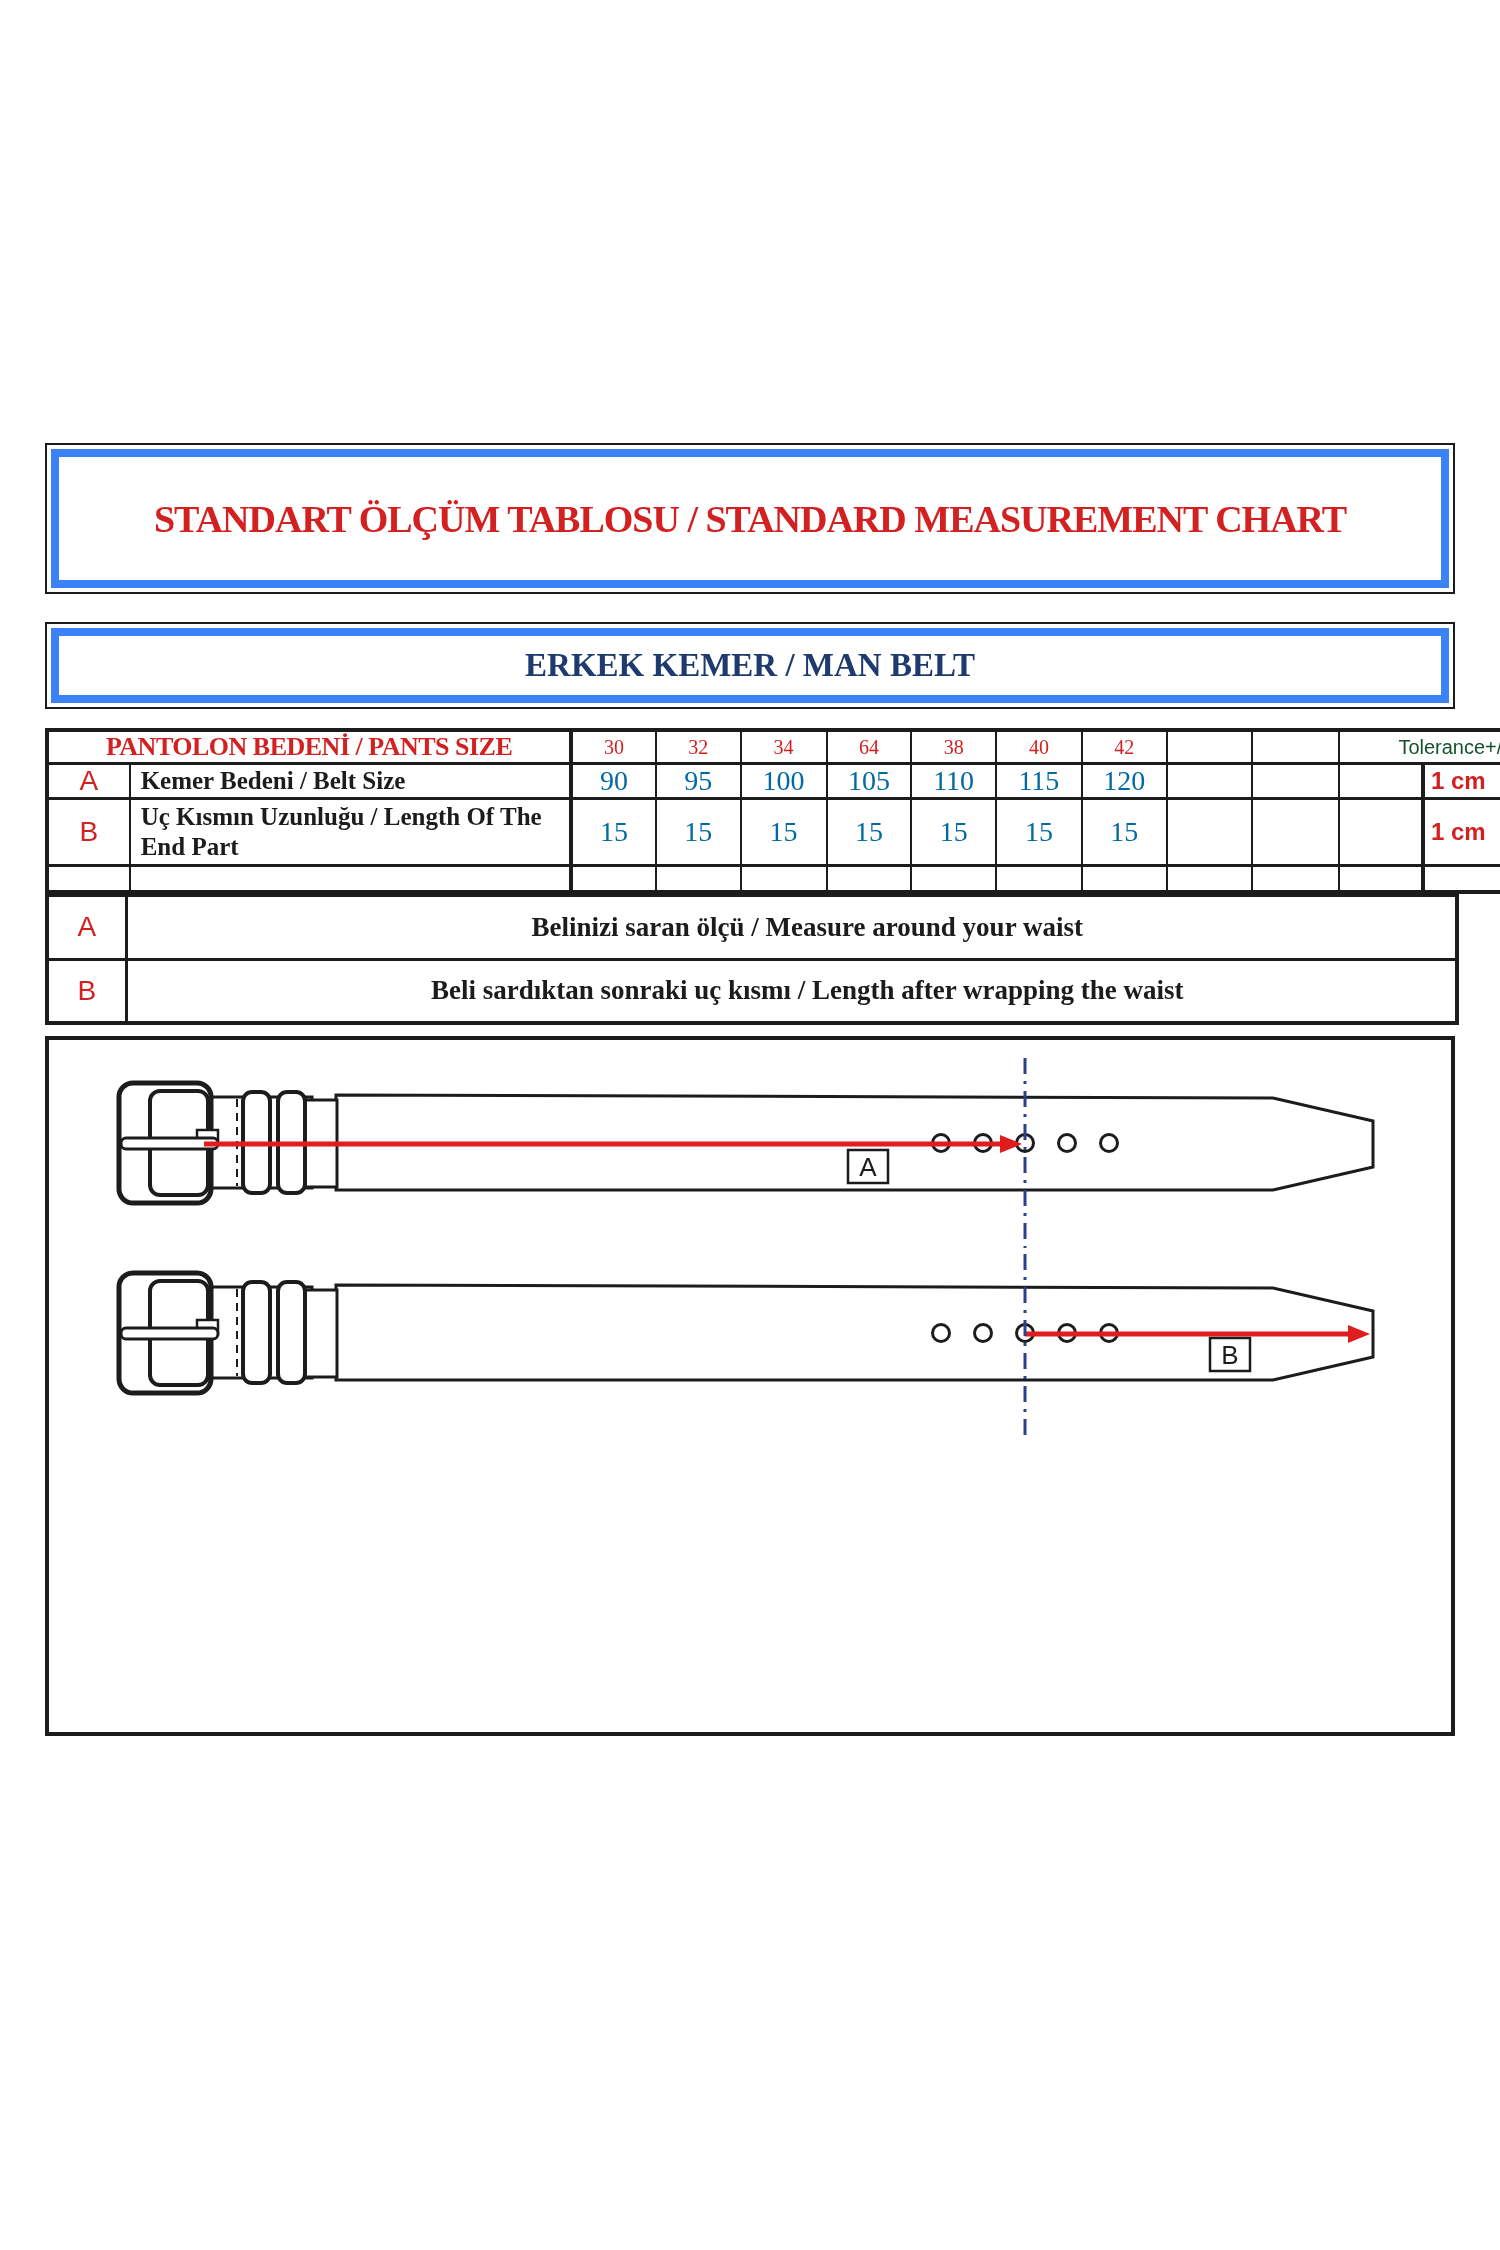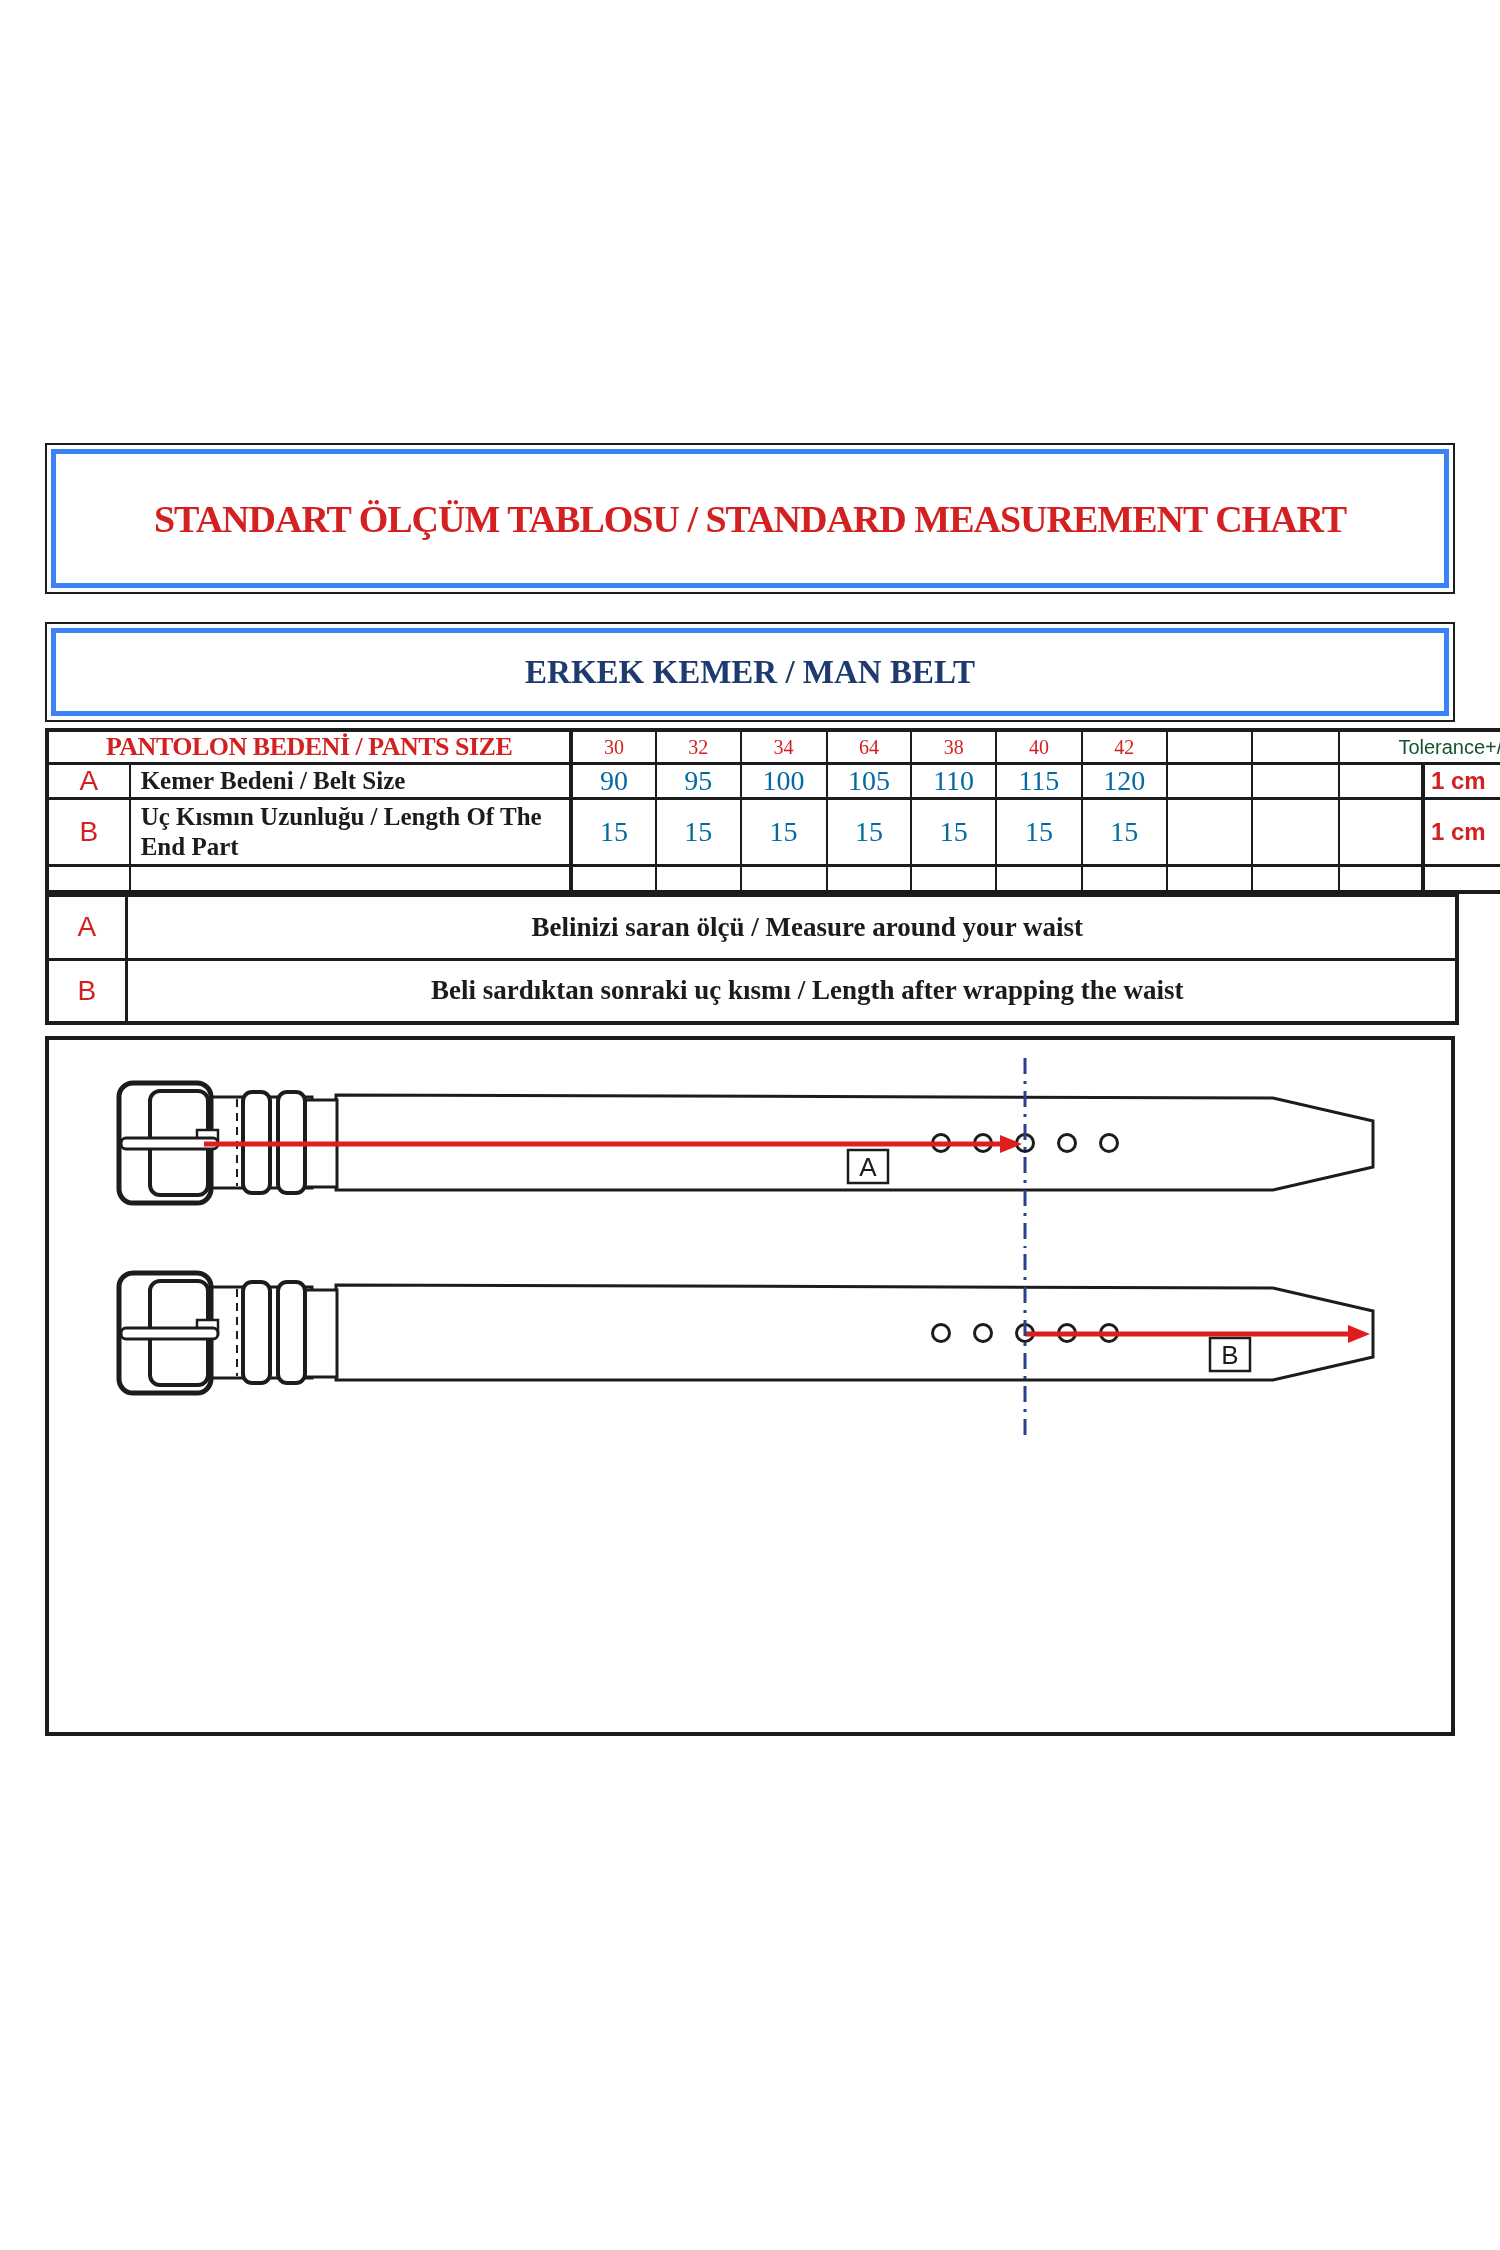--- a/index.html
+++ b/index.html
@@ -8,25 +8,25 @@
     width:1500px; height:2250px; position:relative;
     font-family:"Liberation Serif", serif; color:#1c1c1c;
   }
 
   
   .dbox {
     position:absolute; left:45px; width:1410px;
     border:2px solid #1c1c1c; padding:4px; background:#fff;
   }
   .dbox-inner {
-    width:100%; height:100%; border:5px solid #3b82f6;
+    width:100%; height:100%; border:8px solid #3b82f6;
     display:flex; align-items:center; justify-content:center; text-align:center;
   }
   .title-box    { top:443px; height:151px; }
-  .subtitle-box { top:622px; height:100px;  }
+  .subtitle-box { top:622px; height:87px;  }
   .main-title {
     font-size:38px; font-weight:bold; color:#d32020; letter-spacing:-1px;
   }
   .sub-title {
     font-size:33px; font-weight:bold; color:#1e3a6e; letter-spacing:0px;
   }
 
   
   table { border-collapse:collapse; table-layout:fixed; background:#fff; }
   .size-table {

